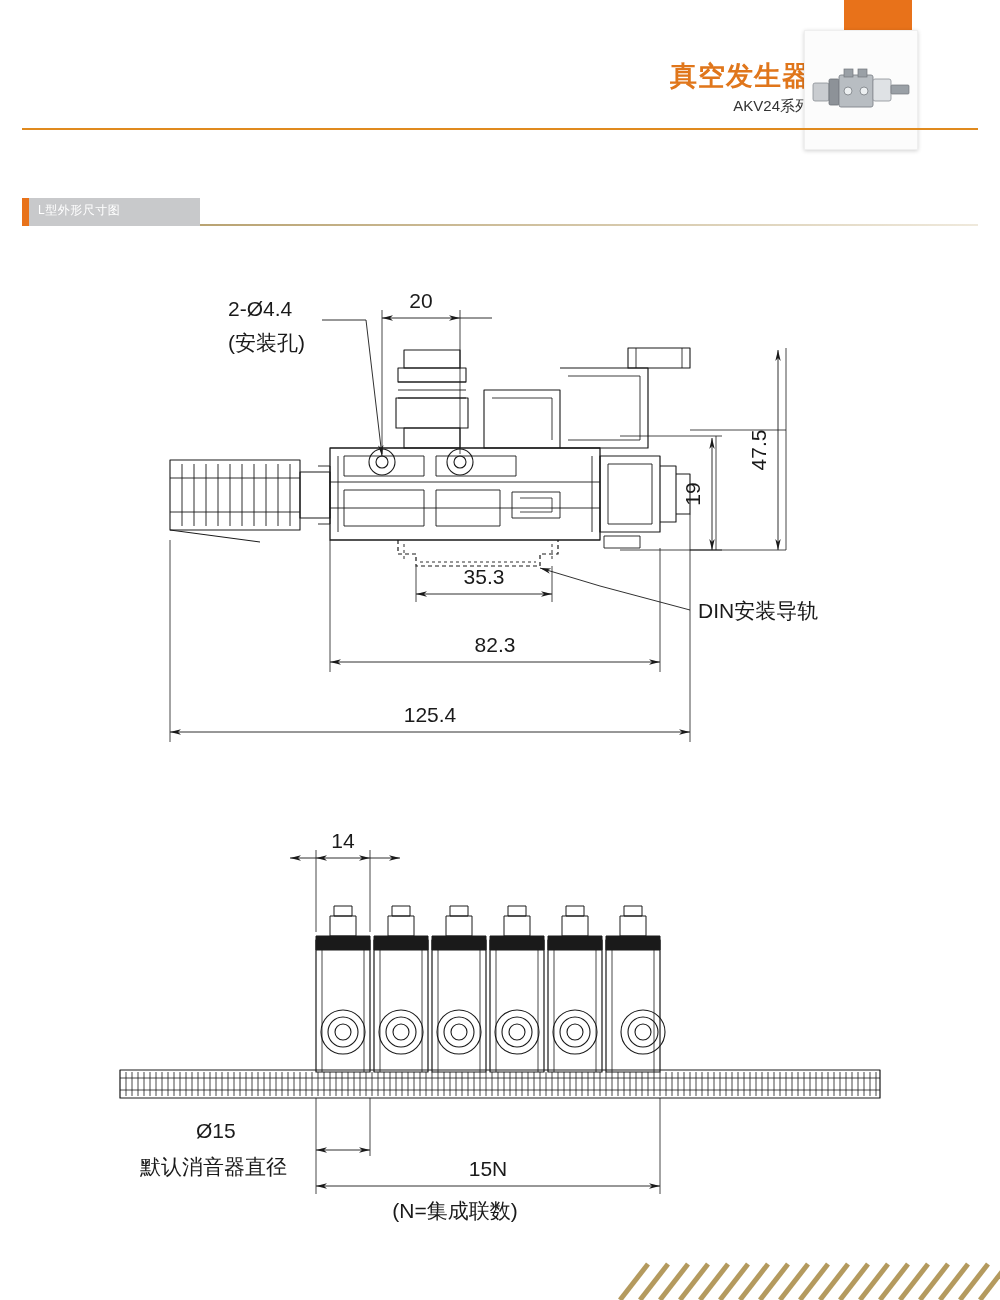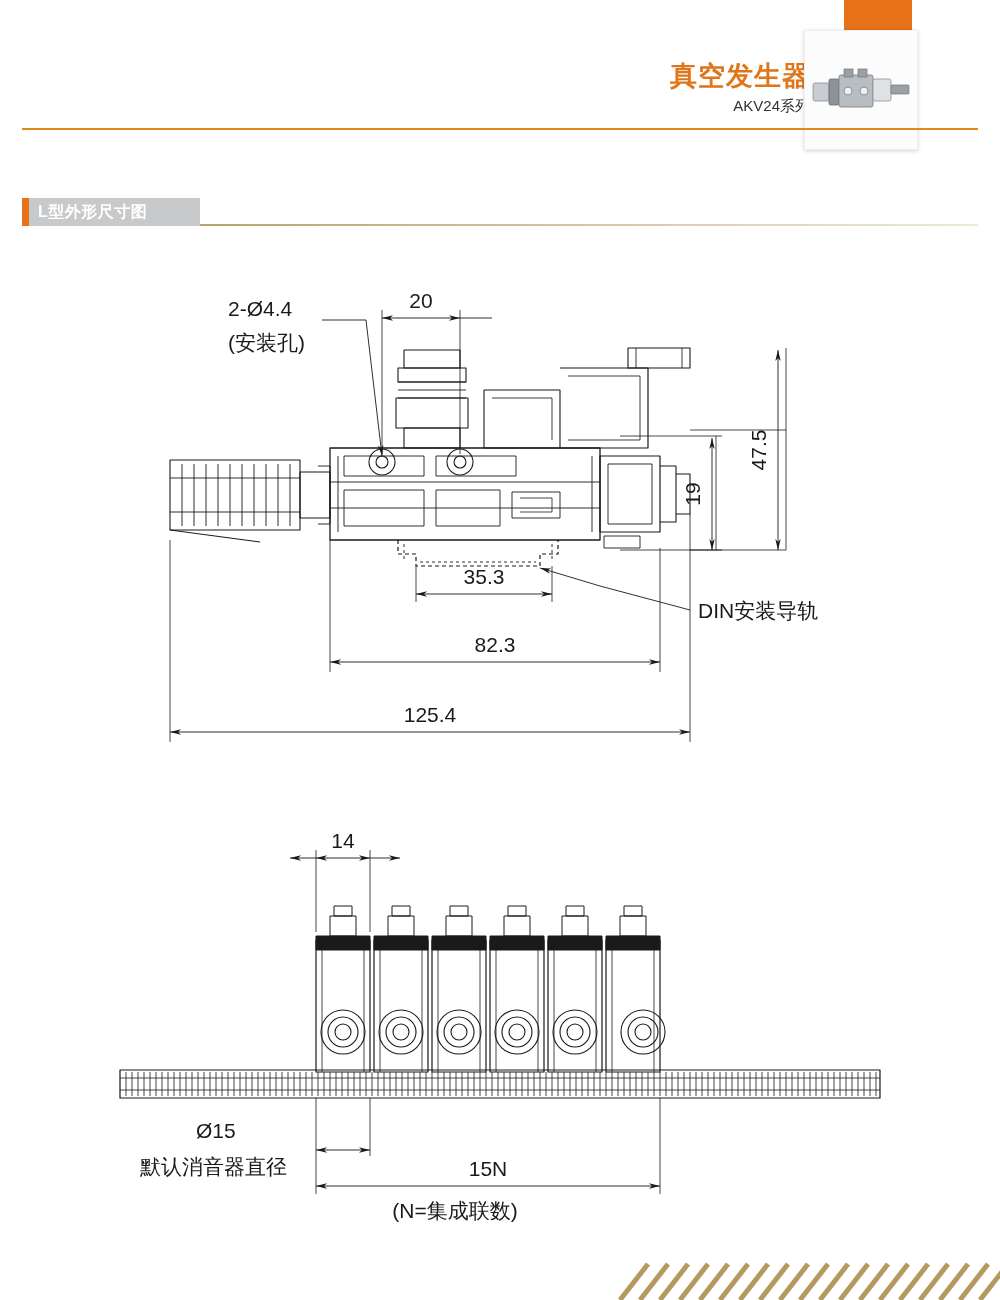--- a/index.html
+++ b/index.html
@@ -88,22 +88,22 @@
     position: absolute;
     left: 0; top: 0;
     width: 7px;
     height: 28px;
     background: #e8721a;
   }
   .section-head .label {
     position: absolute;
     left: 16px;
     top: 4px;
-    font-size: 16px;
-    font-weight: bold;
+    font-size: 12px;
+    font-weight: normal;
     color: #ffffff;
     letter-spacing: 0.5px;
   }
   .section-head .underline {
     position: absolute;
     left: 178px;
     top: 26px;
     width: 778px;
     height: 2px;
     background: linear-gradient(to right, #b9a372, #efe9dc);

